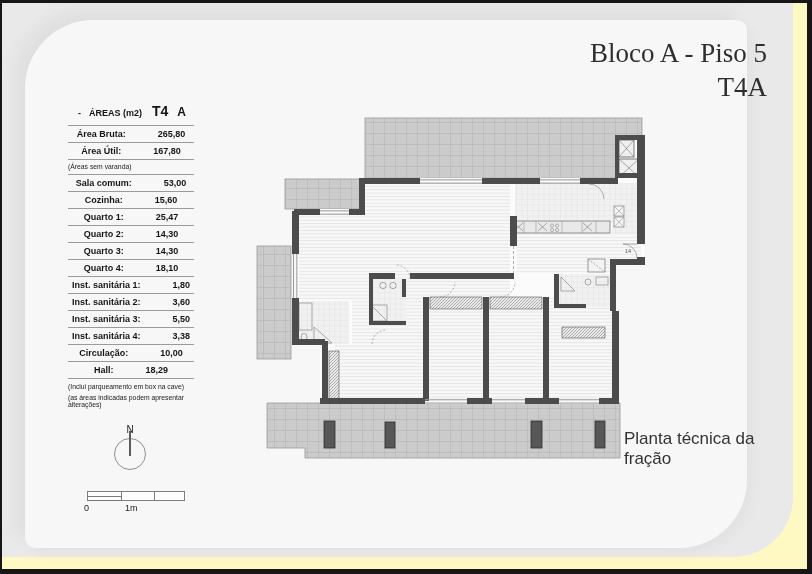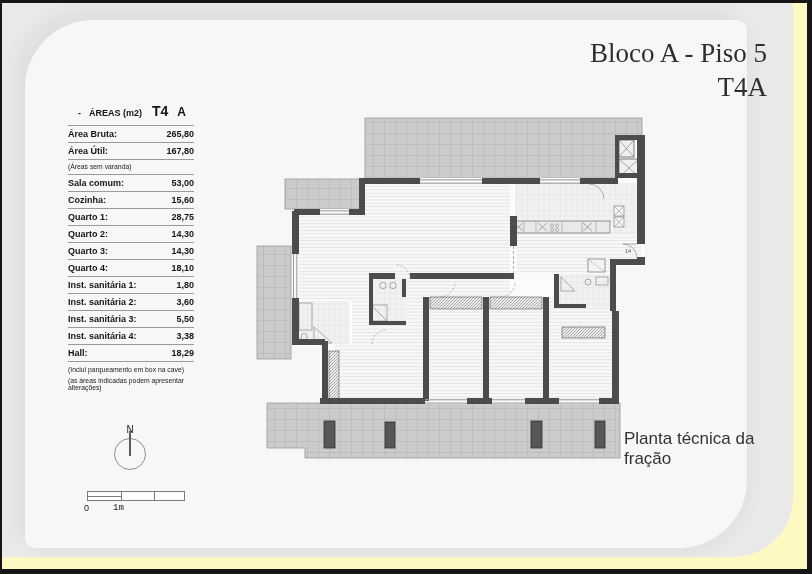--- a/index.html
+++ b/index.html
@@ -34,21 +34,21 @@
   .areas{position:absolute; left:66px; top:100px; width:126px; color:#141414;}
   .areas .hdr{
     display:flex; align-items:baseline; height:22px;
     border-bottom:1px solid #9a9a9a; font-weight:bold;
   }
   .areas .hdr .dash{font-size:9px; margin-left:10px;}
   .areas .hdr .ttl{font-size:9px; margin-left:8px;}
   .areas .hdr .c1{font-size:14px; margin-left:10px;}
   .areas .hdr .c2{font-size:12px; margin-left:9px;}
   .areas .row{
-    display:flex; justify-content:space-between; align-items:center;
+    display:flex; justify-content:center; align-items:center;
     height:16px; border-bottom:1px solid #9a9a9a;
     font-size:9px; font-weight:bold;gap:32px;
   }
   .areas .row .val{text-align:right;}
   .areas .noterow{
     display:flex; align-items:center; height:13.5px;
     border-bottom:1px solid #9a9a9a; font-size:6.8px; color:#222;
   }
   .areas .foot{
     height:15px; display:flex; align-items:center;
@@ -60,21 +60,21 @@
   .compass .dial{position:relative; width:30px; height:30px; margin:3px auto 0;
     border:1px solid #8f8f8f; border-radius:50%;}
   .compass .needle{position:absolute; left:14px; top:-8px; width:2px; height:25px; background:#5c5c5c;}
   .scalebar{position:absolute; left:85px; top:488px; width:98px;}
   .scalebar .bar{position:relative; height:8px; border:1px solid #7c7c7c; background:#fdfdfd;}
   .scalebar .div1{position:absolute; left:33px; top:0; width:1px; height:8px; background:#7c7c7c;}
   .scalebar .div2{position:absolute; left:66px; top:0; width:1px; height:8px; background:#7c7c7c;}
   .scalebar .mid{position:absolute; left:0; top:3.5px; width:33px; height:1px; background:#7c7c7c;}
   .scalebar .labels{position:relative; font-size:9px; color:#222; height:12px; margin-top:2px;}
   .scalebar .l0{position:absolute; left:-3px;}
-  .scalebar .l1{position:absolute; left:26px;font-family:Liberation Mono, monospace;}
+  .scalebar .l1{position:absolute; left:38px;}
   
   .plan{position:absolute; left:250px; top:108px;}
 </style>
 </head>
 <body>
 
 <div class="screen">
   <div class="canvas"></div>
   <div class="page"></div>
 
@@ -105,21 +105,21 @@
         <div class="row">
           <span class="lbl">Sala comum:</span>
           <span class="val">53,00</span>
         </div>
         <div class="row">
           <span class="lbl">Cozinha:</span>
           <span class="val">15,60</span>
         </div>
         <div class="row">
           <span class="lbl">Quarto 1:</span>
-          <span class="val">28,75</span>
+          <span class="val">25,47</span>
         </div>
         <div class="row">
           <span class="lbl">Quarto 2:</span>
           <span class="val">14,30</span>
         </div>
         <div class="row">
           <span class="lbl">Quarto 3:</span>
           <span class="val">14,30</span>
         </div>
         <div class="row">
@@ -134,20 +134,24 @@
           <span class="lbl">Inst. sanitária 2:</span>
           <span class="val">3,60</span>
         </div>
         <div class="row">
           <span class="lbl">Inst. sanitária 3:</span>
           <span class="val">5,50</span>
         </div>
         <div class="row">
           <span class="lbl">Inst. sanitária 4:</span>
           <span class="val">3,38</span>
+        </div>
+        <div class="row">
+          <span class="lbl">Circulação:</span>
+          <span class="val">10,00</span>
         </div>
         <div class="row">
           <span class="lbl">Hall:</span>
           <span class="val">18,29</span>
         </div>
       </div>
     <div id="footnotes">
         <div class="foot">(Inclui parqueamento em box na cave)</div>
         <div class="foot">(as áreas indicadas podem apresentar alterações)</div>
       </div>

